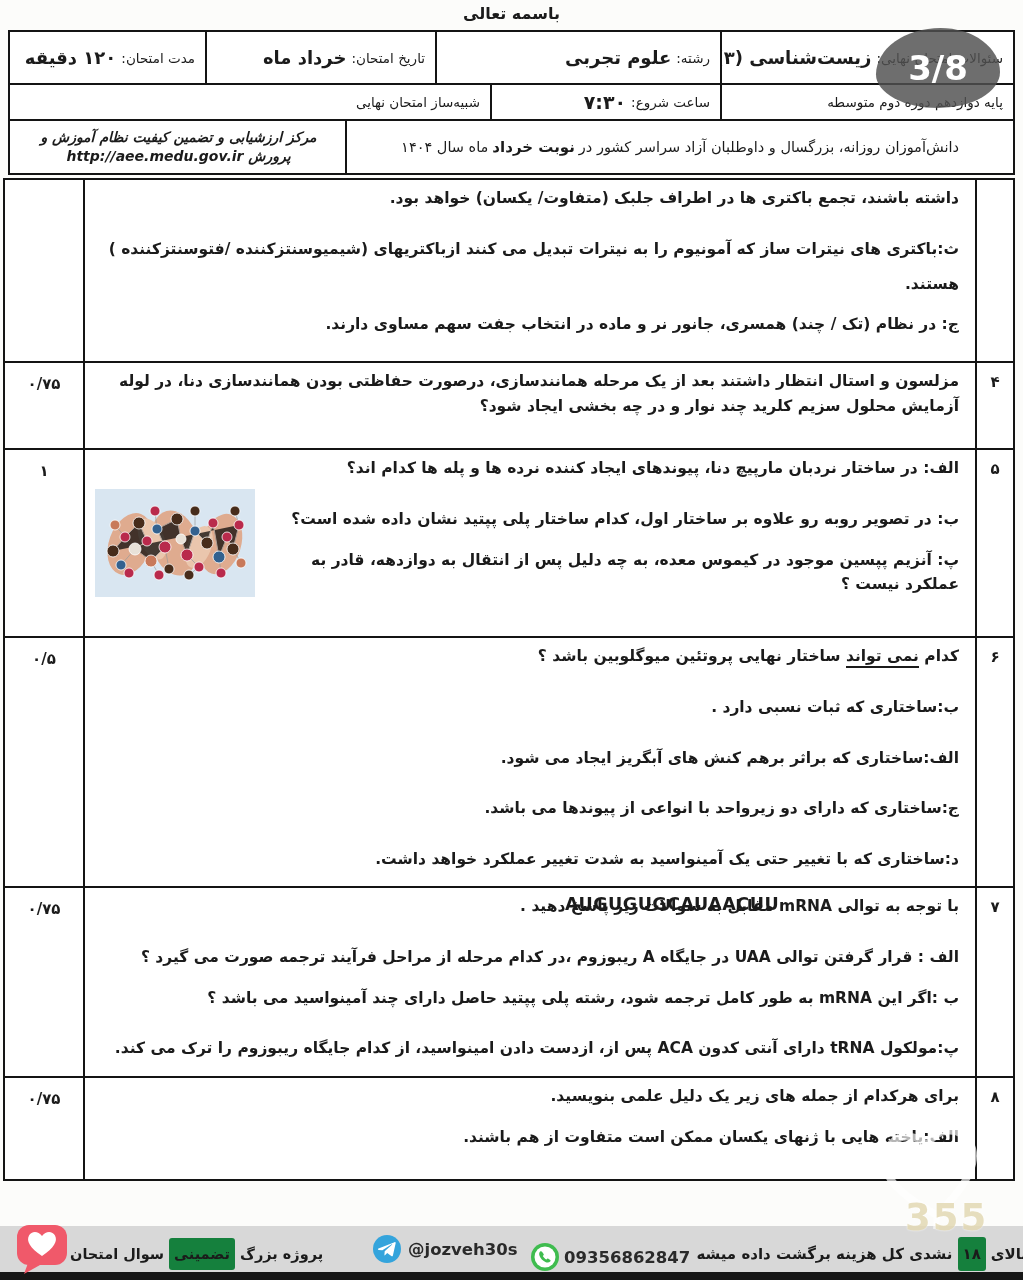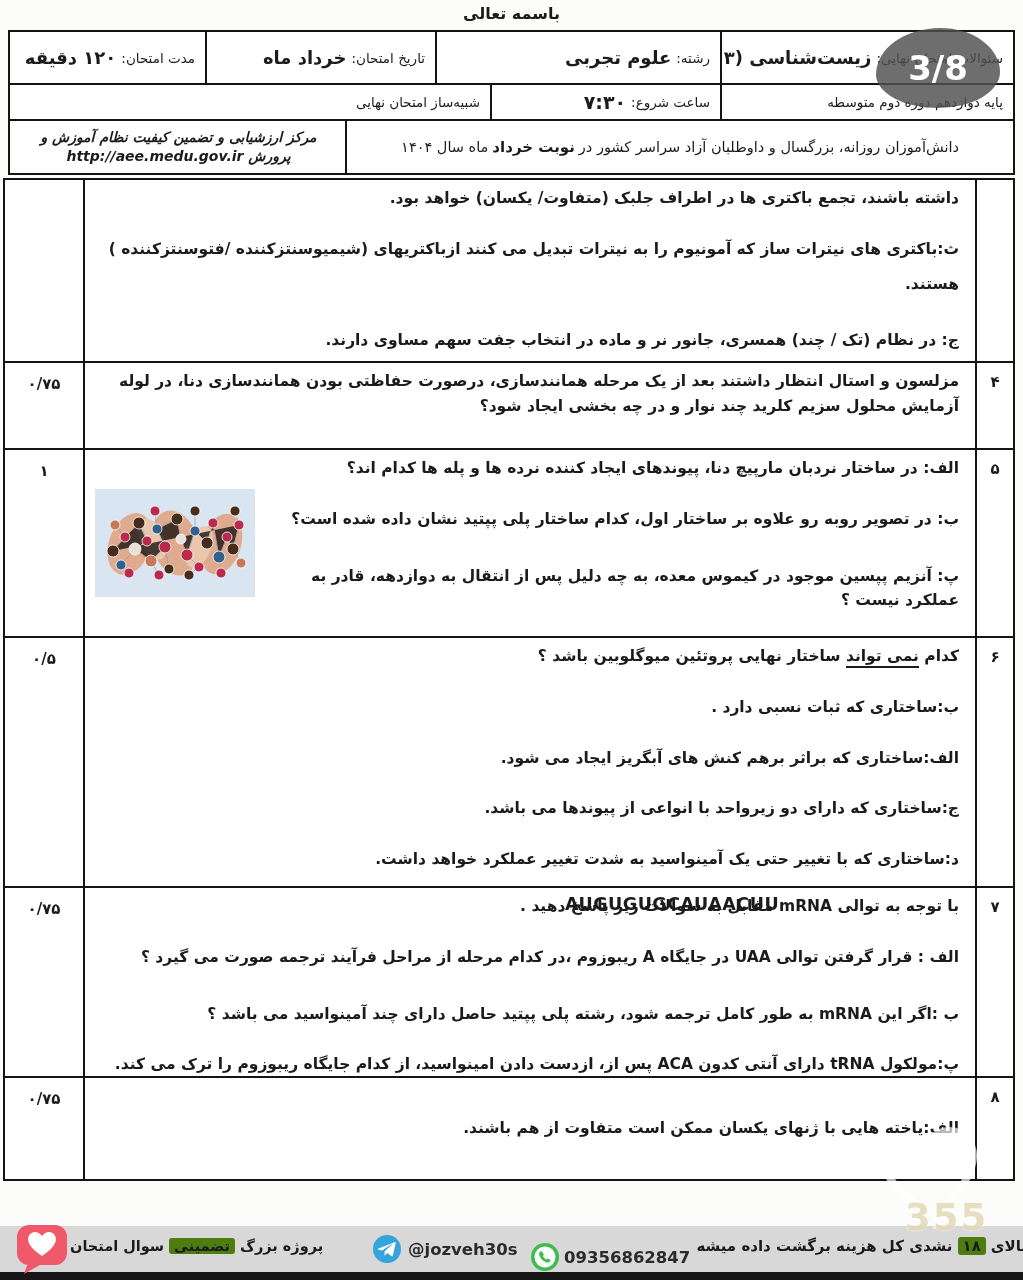--- a/index.html
+++ b/index.html
@@ -44,21 +44,21 @@
   .qrow:not(:last-child) { border-bottom:2.5px solid #141414; }
   .qnum {
     width:38px; border-left:2px solid #141414; text-align:center;
     font-weight:bold; font-size:15px; padding-top:10px; flex-shrink:0;
   }
   .qcontent { flex:1; border-left:2px solid #141414; padding:6px 16px 4px 10px; position:relative; }
   .qscore { width:78px; text-align:center; font-weight:bold; font-size:15px; padding-top:12px; flex-shrink:0; }
   .r0q { height:183px; } .r1q { height:87px; } .r2q { height:188px; }
   .r3q { height:250px; } .r4q { height:190px; } .r5q { height:101px; }
   .qcontent p { font-weight:bold; font-size:15.5px; line-height:1.6; }
-  .mt-s { margin-top:10px; } .mt-m { margin-top:32px; } .mt-l { margin-top:26px; }
+  .mt-s { margin-top:10px; } .mt-m { margin-top:16px; } .mt-l { margin-top:26px; }
   .underline-part { border-bottom:2px solid #1b1b1b; padding-bottom:1px; }
   
   .q5-text { margin-left:185px; }
   .protein-figure { position:absolute; left:10px; top:38px; width:160px; height:110px; }
   
   .q7-head { position:relative; }
   .seq {
     position:absolute; left:470px; top:0px; direction:ltr; unicode-bidi:embed;
     font-weight:bold; font-size:17.5px; letter-spacing:0.5px;
   }
@@ -82,21 +82,21 @@
     position:absolute; left:0; top:1226px; width:1023px; height:46px;
     background:#d8d8d8; z-index:3;
   }
   .footer .item { position:absolute; display:flex; align-items:center; }
   .f-heart { left:14px; top:-4px; }
   .f-phrase { left:70px; top:12px; font-size:14.5px; font-weight:bold; gap:5px; }
   .f-telegram { left:372px; top:8px; gap:6px; direction:ltr; }
   .f-whatsapp { left:530px; top:16px; gap:4px; direction:ltr; }
   .f-right { right:-4px; top:11px; font-size:15px; font-weight:bold; gap:5px; }
   .hl {
-    background:#4d7c0f; border-radius:3px; padding:0 5px; font-weight:bold;
+    background:#15803d; border-radius:3px; padding:8px 5px; font-weight:bold;
   }
   .contact-text { font-weight:bold; font-size:16.5px; color:#2a2a2a; direction:ltr; }
   .bottom-strip { position:absolute; left:0; top:1272px; width:1023px; height:8px; background:#161616; }
 </style>
 </head>
 <body>
 
 <div class="page">
 
   <div class="bismillah">باسمه تعالی</div>
@@ -251,20 +251,21 @@
         <p class="mt-l">الف : قرار گرفتن توالی UAA در جایگاه A ریبوزوم ،در کدام مرحله از مراحل فرآیند ترجمه صورت می گیرد ؟</p>
         <p class="mt-m">ب :اگر این mRNA به طور کامل ترجمه شود، رشته پلی پپتید حاصل دارای چند آمینواسید می باشد ؟</p>
         <p class="mt-l">پ:مولکول tRNA دارای آنتی کدون ACA پس از، ازدست دادن امینواسید،  از کدام جایگاه  ریبوزوم را ترک می کند.</p>
       </div>
       <div class="qscore">۰/۷۵</div>
     </div>
 
     <div class="qrow r5q">
       <div class="qnum">۸</div>
       <div class="qcontent">
+        <p>برای هرکدام از جمله های زیر یک دلیل علمی بنویسید.</p>
         <p class="mt-m">الف:یاخته هایی با ژنهای یکسان ممکن است متفاوت از هم باشند.</p>
       </div>
       <div class="qscore">۰/۷۵</div>
     </div>
 
   </div>
 
   <svg class="heart-watermark" width="125" height="125" viewBox="0 0 100 100">
     <path d="M50 86 C20 64 10 46 16 32 C22 18 40 16 50 30 C60 16 78 18 84 32 C90 46 80 64 50 86 Z" fill="none" stroke="#ffffff" stroke-width="6" opacity="0.85"></path>
     <path d="M50 86 L48 97" stroke="#ffffff" stroke-width="5" opacity="0.7"></path>

